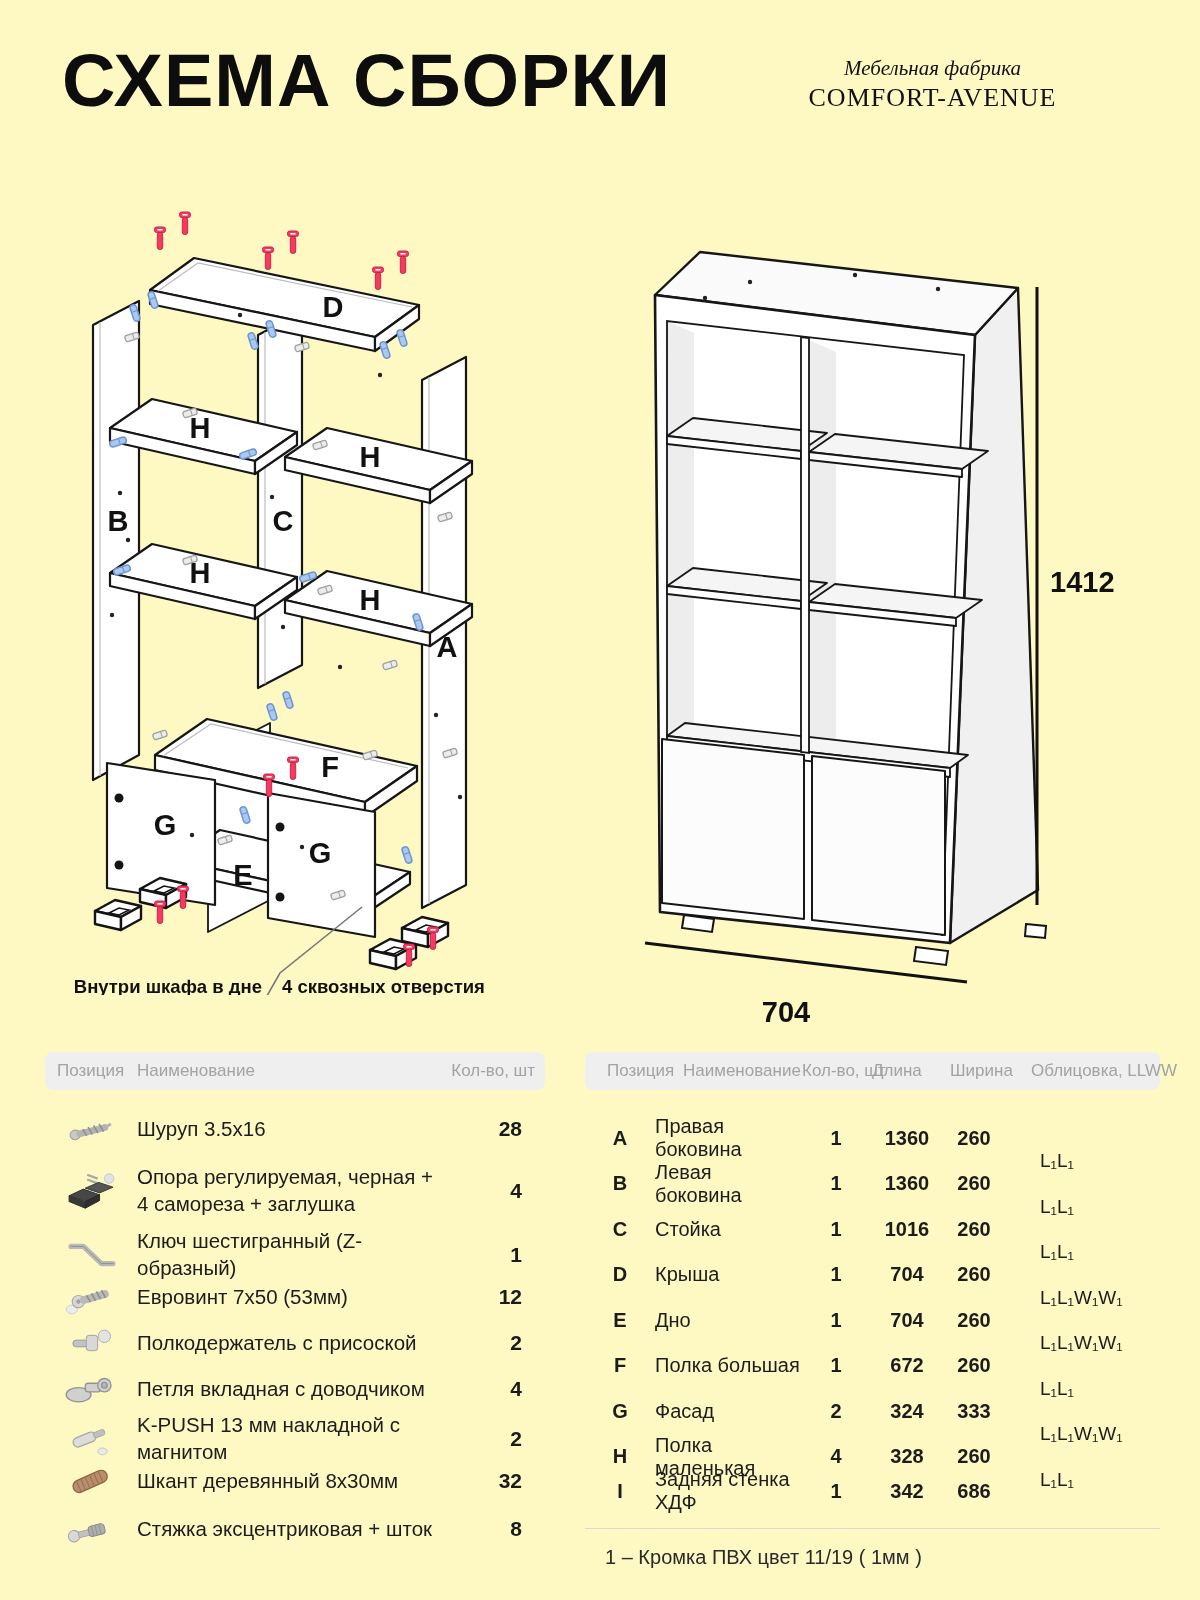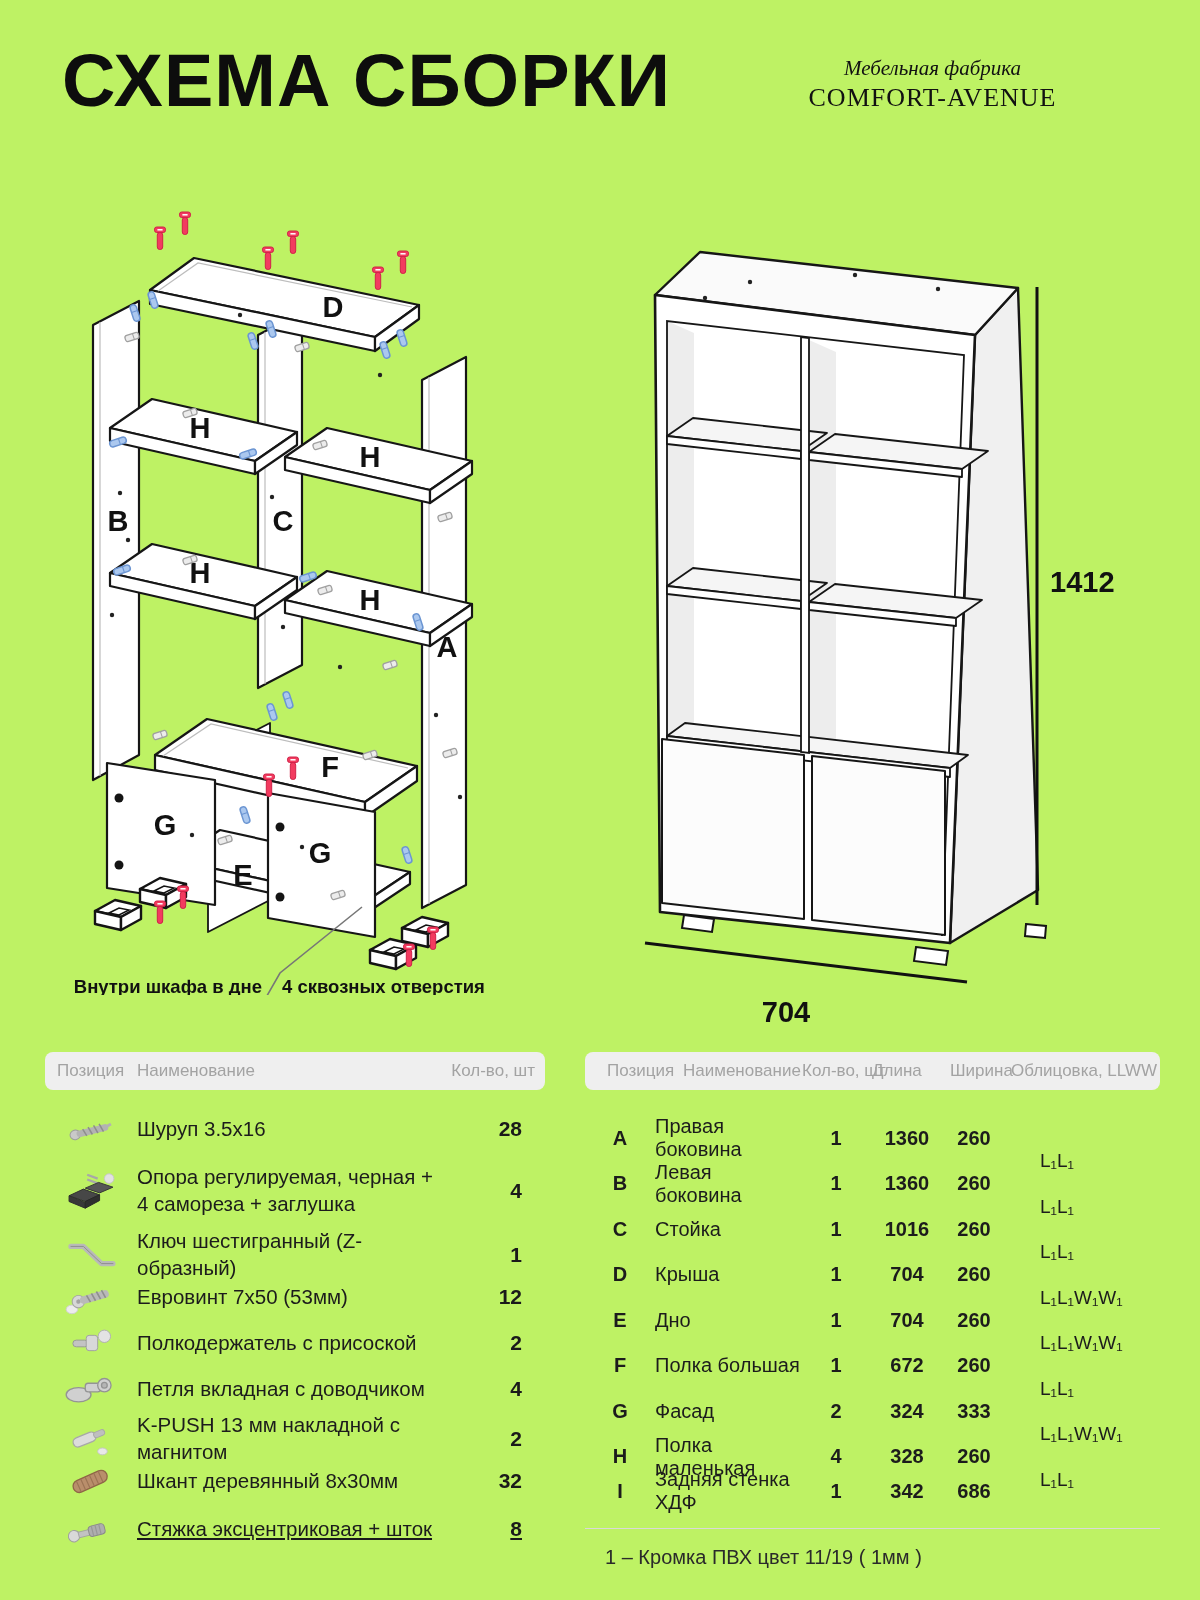--- a/index.html
+++ b/index.html
@@ -1,16 +1,16 @@
 <!DOCTYPE html>
 <html><head>
 <meta charset="utf-8">
 <style>
   html,body{margin:0;padding:0;background:#fff;}
-  .page{position:relative;width:1200px;height:1600px;background:#bef264;overflow:hidden;
+  .page{position:relative;width:1200px;height:1600px;background:#fef9c3;overflow:hidden;
         font-family:"Liberation Sans","DejaVu Sans",sans-serif;color:#1a1a1a;}
 
   
   .title{position:absolute;left:62px;top:38px;font-size:74px;font-weight:800;
          letter-spacing:1px;color:#0d0d0d;white-space:nowrap;}
   .logo{position:absolute;left:760px;top:56px;width:345px;text-align:center;
         font-family:"Liberation Serif","DejaVu Serif",serif;color:#111;}
   .logo .tagline{font-size:21px;font-style:italic;}
   .logo .brand{font-size:26px;letter-spacing:1px;margin-top:2px;}
 
@@ -40,27 +40,27 @@
         font-size:17px;color:#a3a3a3;white-space:nowrap;}
   .tbl-left .band{grid-template-columns:92px 1fr 120px;}
   .tbl-left .band .h1{padding-left:12px;}
   .tbl-left .band .h3{text-align:right;padding-right:10px;}
   .tbl-right .band{grid-template-columns:70px 145px 72px 70px 64px 1fr;}
   .tbl-right .band .h1{padding-left:22px;}
   .tbl-right .band .h2{padding-left:28px;}
   .tbl-right .band .h3{padding-left:2px;}
   .tbl-right .band .h4{padding-left:0;}
   .tbl-right .band .h5{padding-left:8px;}
-  .tbl-right .band .h6{padding-left:5px;}
+  .tbl-right .band .h6{padding-left:25px;}
 
   .hw-body{margin-top:14px;}
   .hw-row{display:grid;grid-template-columns:92px 1fr 95px;align-items:center;height:46px;}
   .hw-row:nth-child(1){height:50px;}
   .hw-row:nth-child(2){height:74px;}
-  .hw-row:nth-child(9){height:50px;text-decoration:underline;}
+  .hw-row:nth-child(9){height:50px;}
   .hw-ico{display:flex;justify-content:center;align-items:center;}
   .hw-ico svg{width:58px;height:42px;}
   .hw-name{font-size:20.5px;line-height:1.3;color:#1c1c1c;}
   .hw-qty{font-size:21px;font-weight:700;text-align:right;padding-right:23px;}
 
   .pt-body{margin-top:14px;}
   .pt-row{display:grid;grid-template-columns:70px 145px 72px 70px 64px 1fr;
           align-items:center;height:45.5px;font-size:20px;color:#1c1c1c;}
   .pt-pos{text-align:center;font-weight:700;font-size:20px;}
   .pt-qty,.pt-len,.pt-wid{text-align:center;font-weight:700;font-size:20px;}

